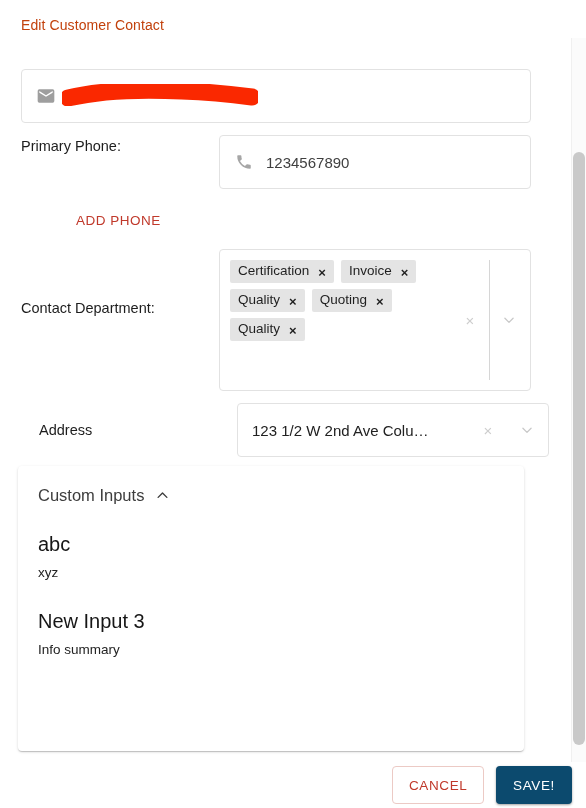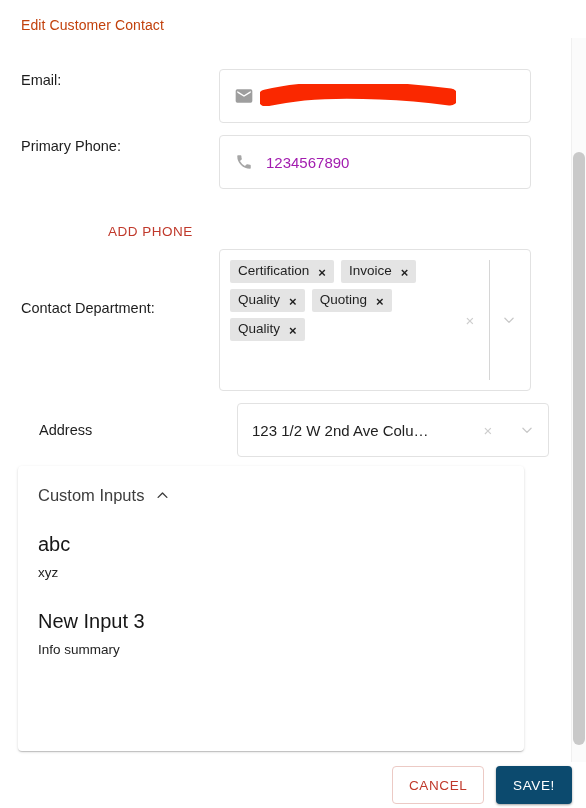--- a/index.html
+++ b/index.html
@@ -60,21 +60,21 @@
   .field-icon {
     width: 20px; height: 20px;
     flex: none;
     margin-right: 12px;
     color: #9e9e9e;
     display: flex; align-items: center; justify-content: center;
   }
   .field-icon svg { display: block; }
   .field-value {
     font-size: 15px;
-    color: #a21caf;
+    color: #404040;
     white-space: nowrap;
     overflow: hidden;
   }
 
   
   .redaction {
     position: absolute;
     left: 40px; top: 14px;
     width: 196px; height: 22px;
     pointer-events: none;
@@ -259,21 +259,20 @@
   }
 </style>
 </head>
 <body>
 
 <div id="app">
 
   <div class="dialog-title">Edit Customer Contact</div>
 
   <div class="form-row" style="top:69px;">
-    <div class="field-label">Email:</div>
     <div class="control">
       <div class="text-field">
         <span class="field-icon">
           <svg width="20" height="20" viewBox="0 0 24 24" fill="#9e9e9e">
               <path d="M20 4H4a2 2 0 0 0-2 2v12a2 2 0 0 0 2 2h16a2 2 0 0 0 2-2V6a2 2 0 0 0-2-2zm0 4-8 5-8-5V6l8 5 8-5v2z"></path>
             </svg>
         </span>
         <span class="field-value"></span>
         <span class="redaction">
           <svg width="196" height="22" viewBox="0 0 196 22">
@@ -291,21 +290,21 @@
         <span class="field-icon">
           <svg width="18" height="18" viewBox="0 0 24 24" fill="#a6a6a6">
               <path d="M6.6 10.8a15.1 15.1 0 0 0 6.6 6.6l2.2-2.2c.3-.3.7-.4 1-.2 1.2.4 2.4.6 3.6.6.6 0 1 .4 1 1V20c0 .6-.4 1-1 1A17 17 0 0 1 3 4c0-.6.4-1 1-1h3.5c.6 0 1 .4 1 1 0 1.3.2 2.5.6 3.6.1.3 0 .7-.2 1l-2.3 2.2z"></path>
             </svg>
         </span>
         <span class="field-value">1234567890</span>
       </div>
     </div>
   </div>
 
-  <button class="link-button" style="left:76px; top:224px;margin-left:32px;">ADD PHONE</button>
+  <button class="link-button" style="left:76px; top:213px;">ADD PHONE</button>
 
   <div class="form-row" style="top:249px;">
     <div class="field-label" style="padding-top:50px;">Contact Department:</div>
     <div class="control">
       <div class="select-box" style="height:142px;">
         <div class="select-values">
           <span class="chip">
             <span>Certification</span>
             <span class="chip-remove">×</span>
           </span>

